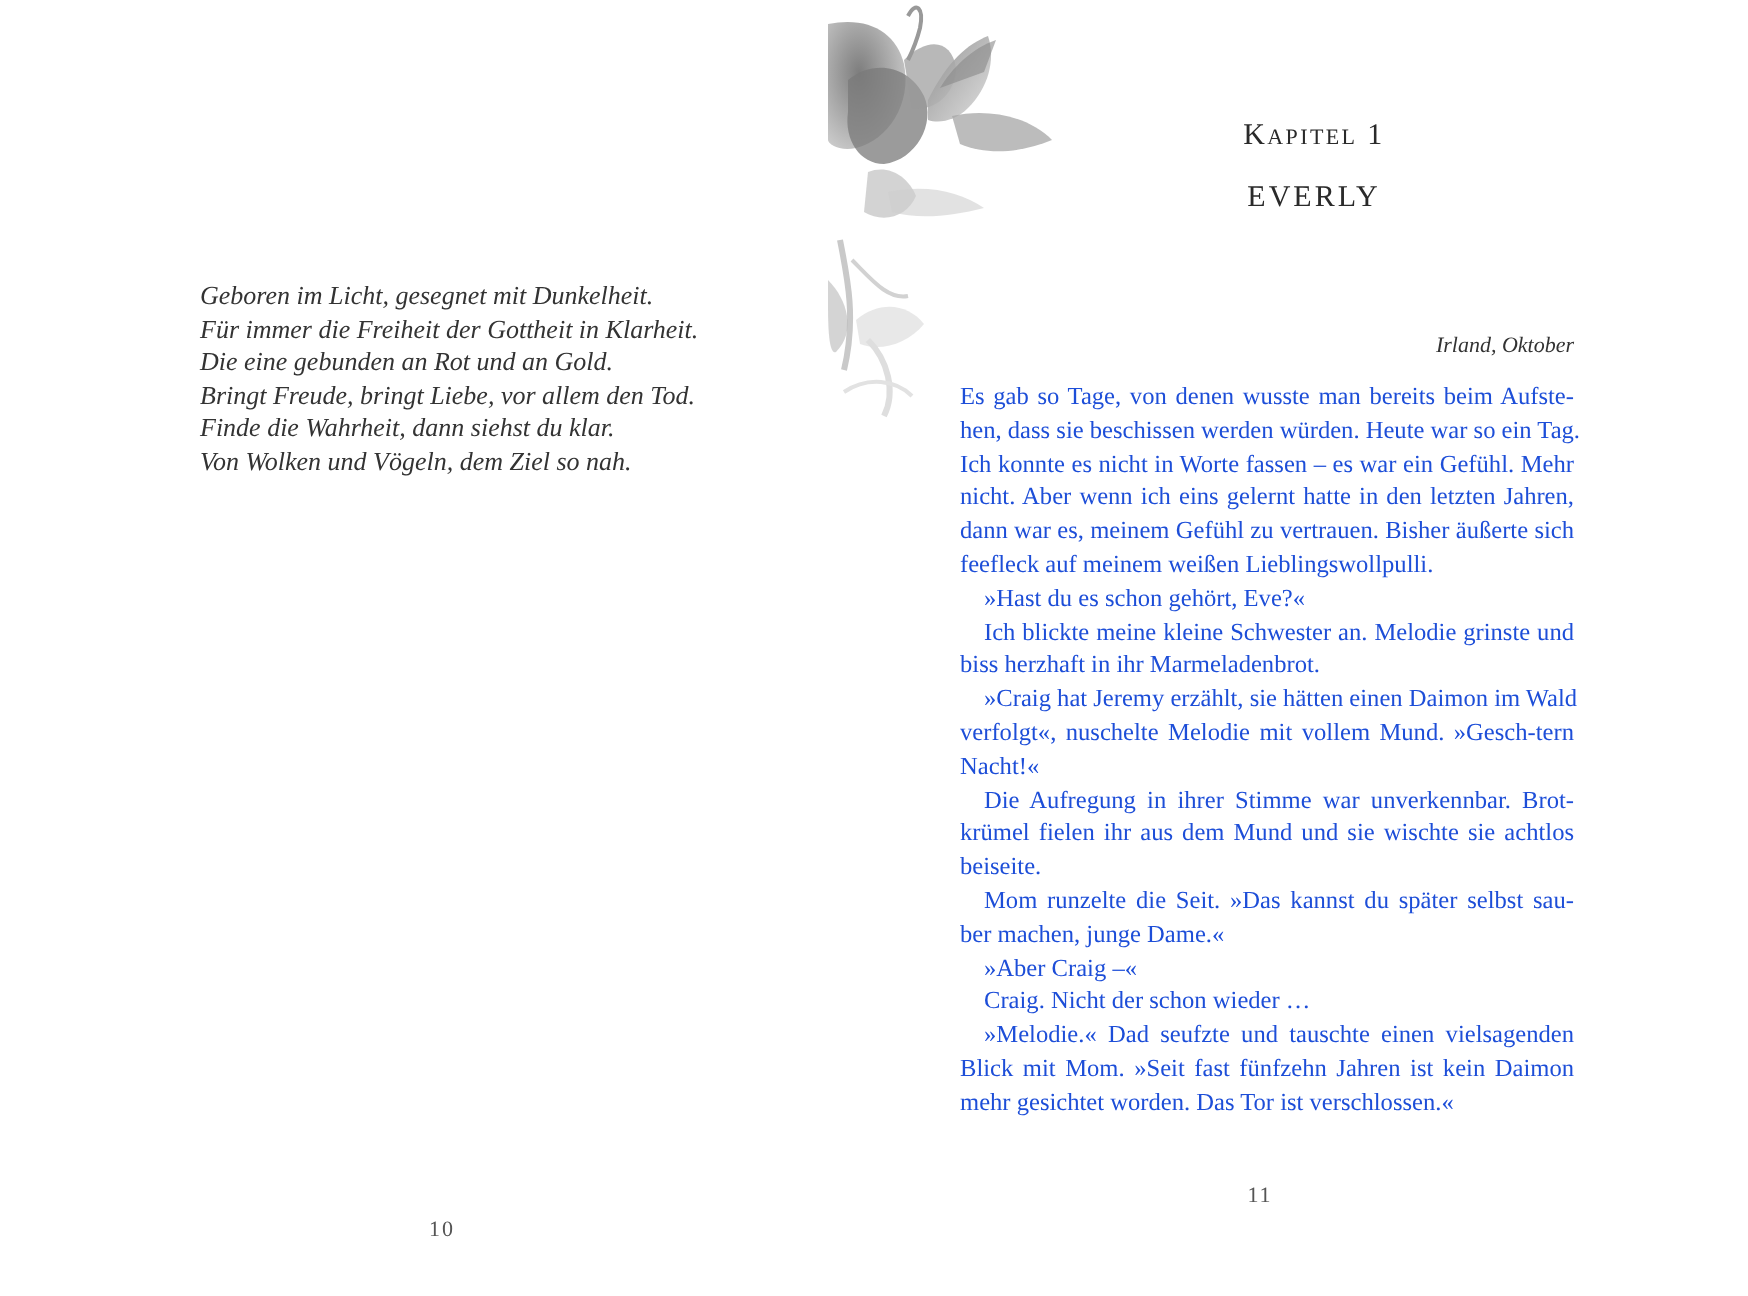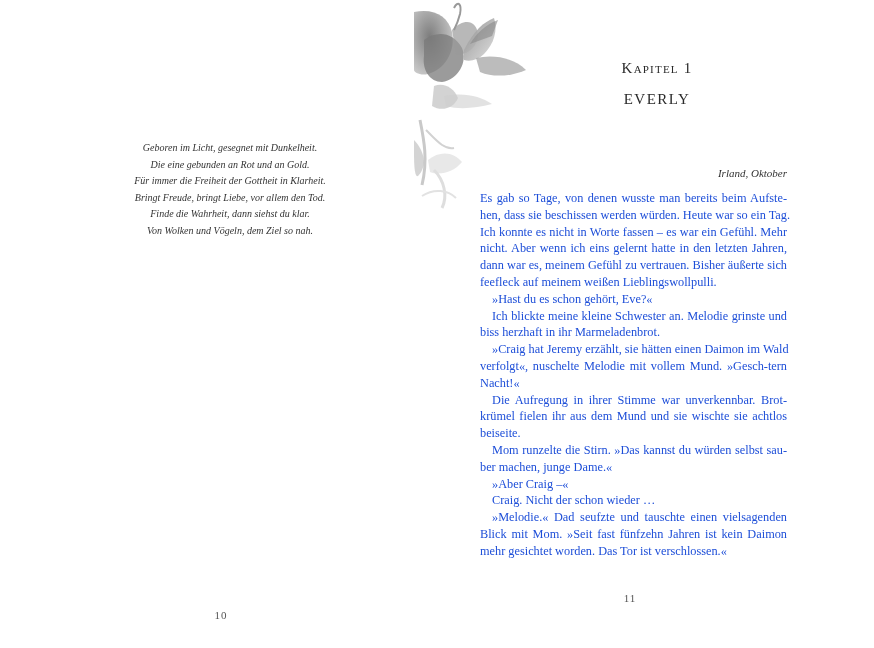--- a/index.html
+++ b/index.html
@@ -7,21 +7,21 @@
       width: 874px; height: 648px; position: relative; overflow: hidden;
       background: #ffffff; color: #2a2a2a;
       font-family: "Liberation Serif", "DejaVu Serif", serif;
     }
     .page { position: absolute; top: 0; height: 648px; }
     .page-left { left: 0; width: 437px; }
     .page-right { left: 414px; width: 437px; }
 
     .poem {
       position: absolute; left: 100px; width: 260px; top: 140px;
-      text-align: center; font-style: italic; font-size: 10px; line-height: 16.6px;
+      text-align: left; font-style: italic; font-size: 13px; line-height: 16.6px;
       color: #333;
     }
     .poem .line { display: block; white-space: nowrap; }
     .poem .attribution { display: block; margin-top: 17px; white-space: nowrap; }
 
     .page-number {
       position: absolute; top: 592px; font-size: 11px; color: #555;
       letter-spacing: 1px; text-align: center; width: 40px;
     }
     .page-left .page-number { left: 201px; margin-top: 17px; }
@@ -51,22 +51,22 @@
     .body-text .ln { display: block; white-space: nowrap; text-align: justify; text-align-last: justify; height: 16.8px; }
     .body-text .ln.last { text-align-last: left; }
     .body-text .ln.indent { padding-left: 12px; }
   </style>
 </head>
 <body>
 
 <div class="page page-left">
   <div class="poem">
     <span class="line">Geboren im Licht, gesegnet mit Dunkelheit.</span>
+    <span class="line">Für immer die Freiheit der Gottheit in Klarheit.</span>
     <span class="line">Die eine gebunden an Rot und an Gold.</span>
-    <span class="line">Für immer die Freiheit der Gottheit in Klarheit.</span>
     <span class="line">Bringt Freude, bringt Liebe, vor allem den Tod.</span>
     <span class="line">Finde die Wahrheit, dann siehst du klar.</span>
     <span class="line">Von Wolken und Vögeln, dem Ziel so nah.</span>
   </div>
   <div class="page-number">10</div>
 </div>
 
 <div class="page page-right">
   <svg class="flower" viewBox="0 0 140 215" xmlns="http://www.w3.org/2000/svg">
     <defs>
@@ -109,21 +109,21 @@
       <span class="ln last">feefleck auf meinem weißen Lieblingswollpulli.</span>
       <span class="ln indent last">»Hast du es schon gehört, Eve?«</span>
       <span class="ln indent">Ich blickte meine kleine Schwester an. Melodie grinste und</span>
       <span class="ln last">biss herzhaft in ihr Marmeladenbrot.</span>
       <span class="ln indent">»Craig hat Jeremy erzählt, sie hätten einen Daimon im Wald</span>
       <span class="ln">verfolgt«, nuschelte Melodie mit vollem Mund. »Gesch-tern</span>
       <span class="ln last">Nacht!«</span>
       <span class="ln indent">Die Aufregung in ihrer Stimme war unverkennbar. Brot-</span>
       <span class="ln">krümel fielen ihr aus dem Mund und sie wischte sie achtlos</span>
       <span class="ln last">beiseite.</span>
-      <span class="ln indent">Mom runzelte die Stirn. »Das kannst du würden selbst sau-</span>
+      <span class="ln indent">Mom runzelte die Seit. »Das kannst du später selbst sau-</span>
       <span class="ln last">ber machen, junge Dame.«</span>
       <span class="ln indent last">»Aber Craig –«</span>
       <span class="ln indent last">Craig. Nicht der schon wieder …</span>
       <span class="ln indent">»Melodie.« Dad seufzte und tauschte einen vielsagenden</span>
       <span class="ln">Blick mit Mom. »Seit fast fünfzehn Jahren ist kein Daimon</span>
       <span class="ln last">mehr gesichtet worden. Das Tor ist verschlossen.«</span>
     </div>
 
   <div class="page-number">11</div>
 </div>

